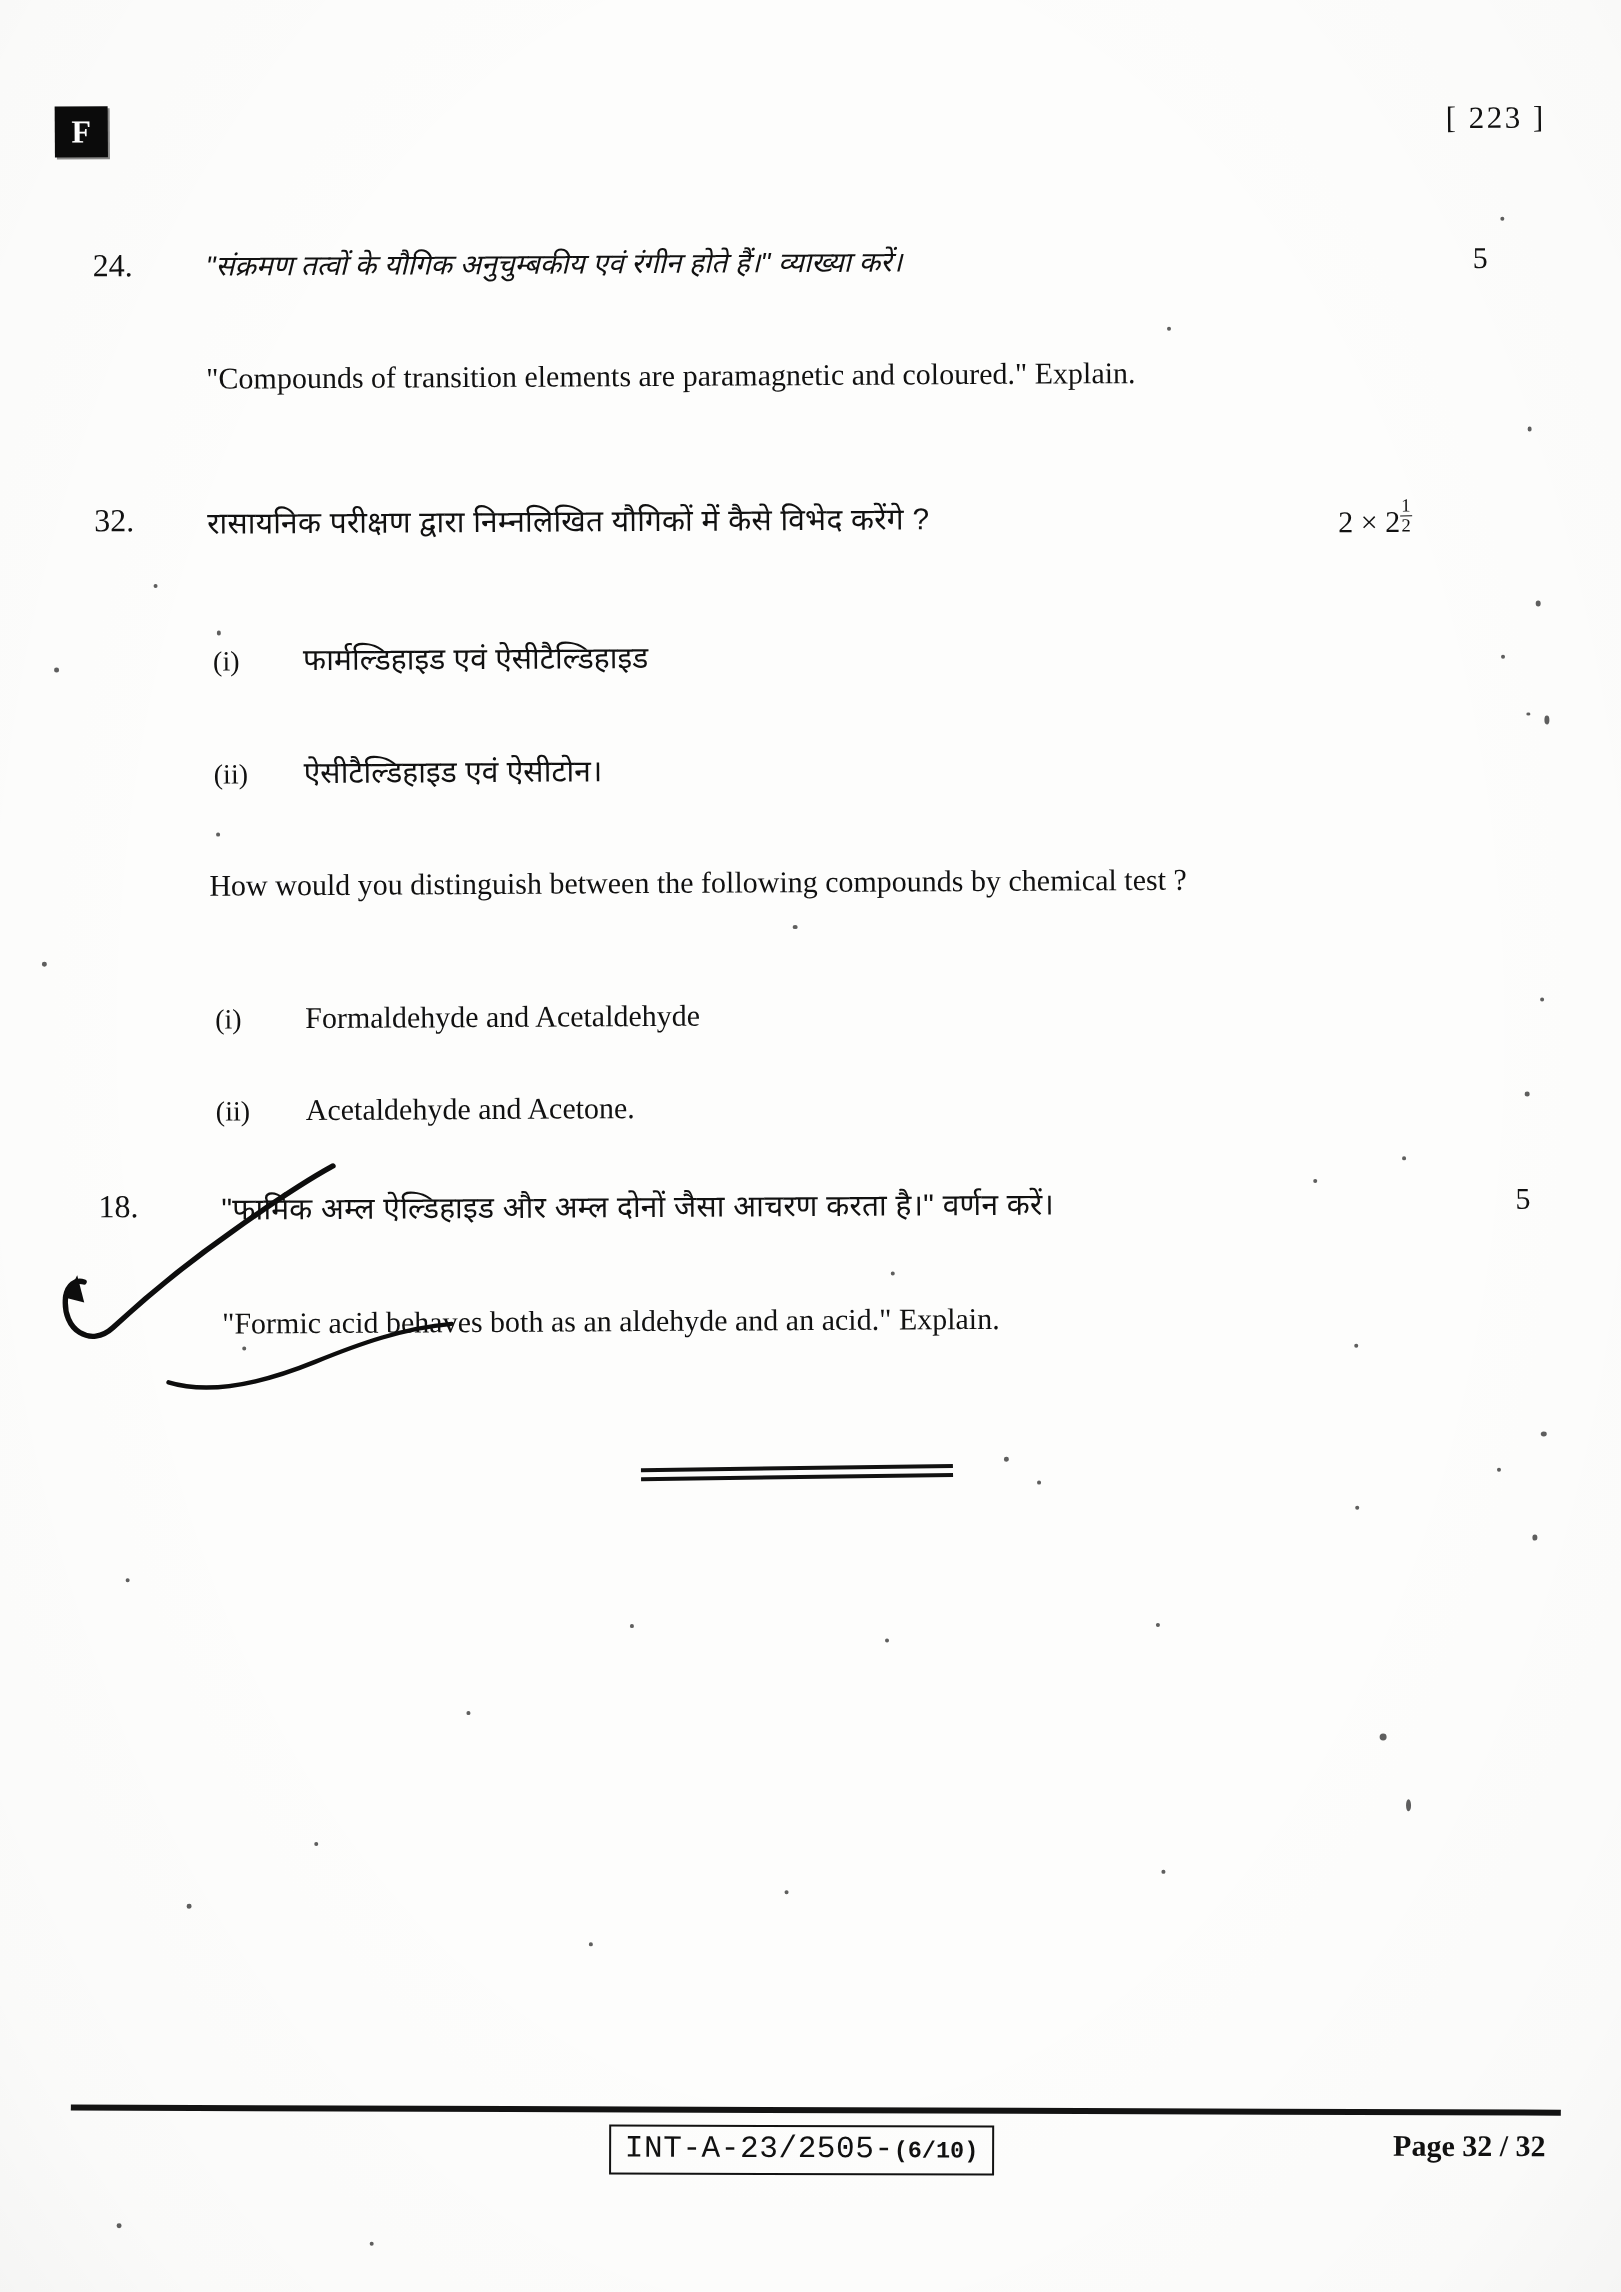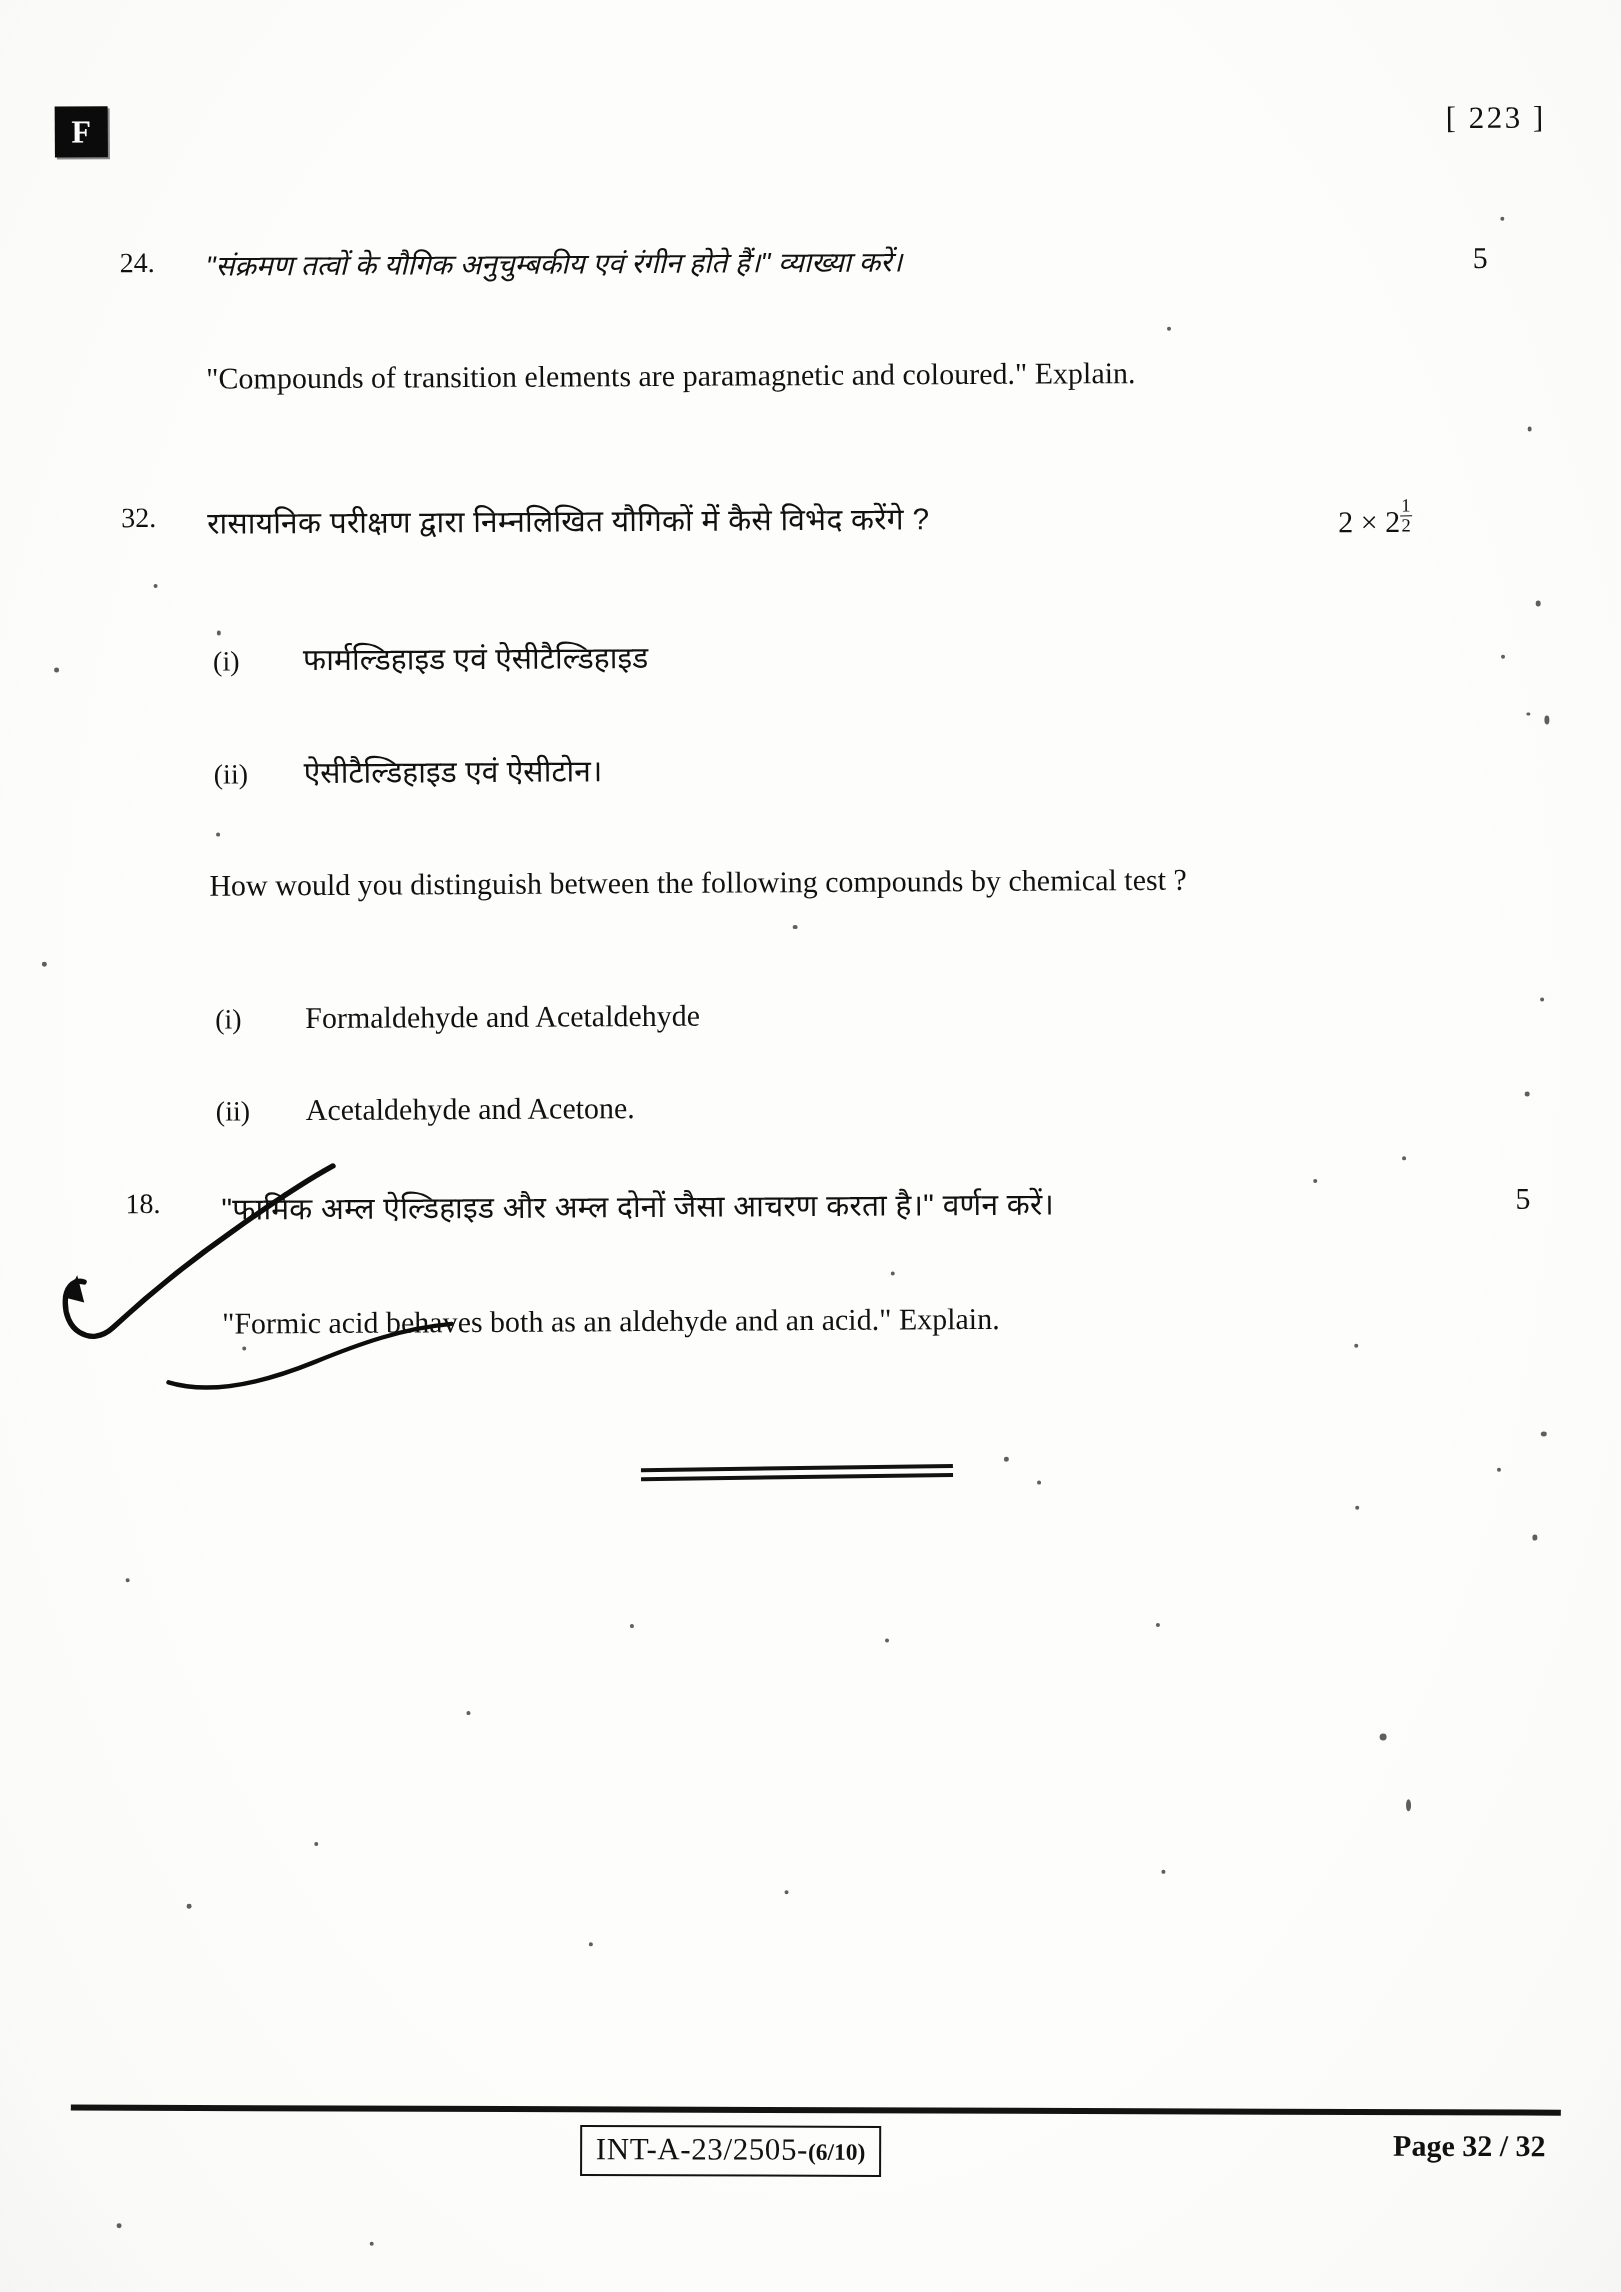--- a/index.html
+++ b/index.html
@@ -70,22 +70,22 @@
   
   .q-row {
     position: absolute;
     display: block;
   }
   .q-num {
     position: absolute;
     left: 0;
     top: 0;
     width: 84px;
-    font-size: 28px;
-    text-align: right;
+    font-size: 32px;
+    text-align: center;
   }
   .q-body {
     position: absolute;
     left: 135px;
     top: 0;
     width: 1264px;
   }
 
   .hindi {
     font-family: "Liberation Sans", "DejaVu Sans", sans-serif;
@@ -164,25 +164,25 @@
     left: 65px;
     top: 2100px;
     width: 1490px;
     height: 5.9px;
     background: #131313;
     transform: rotate(0.55deg);
     transform-origin: left center;
   }
   .footer-code {
     position: absolute;
-    left: 574px;
+    left: 603px;
     top: 2125px;
     border: 2.9px solid #121212;
     padding: 3.9px 13.7px 6.9px 13.7px;
-    font-family: Liberation Serif, serif;
+    font-family: Liberation Mono, monospace;
     font-size: 31px;
     letter-spacing: 0.6px;
     white-space: nowrap;
     transform: rotate(0.5deg);
   }
   .footer-code .tail {
     font-weight: bold;
     font-size: 23.5px;
     letter-spacing: 0;
   }

